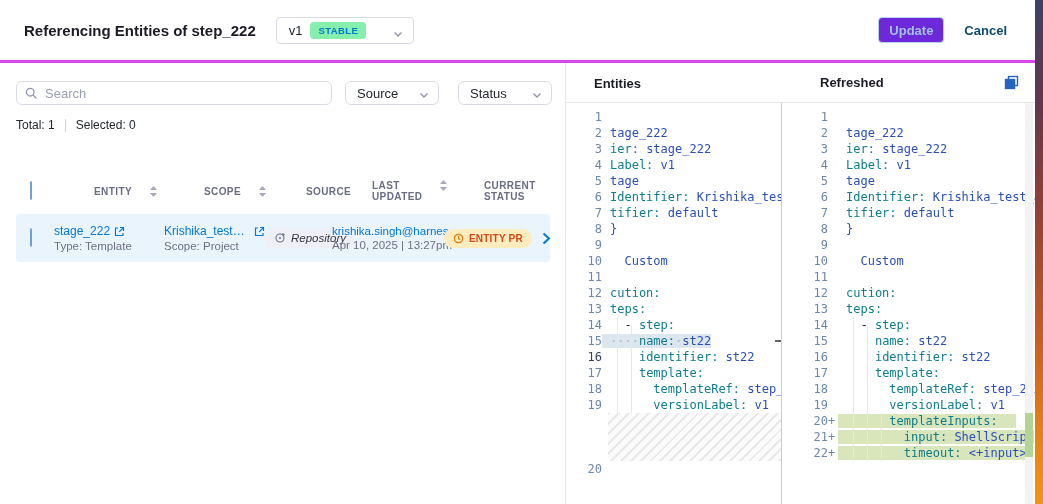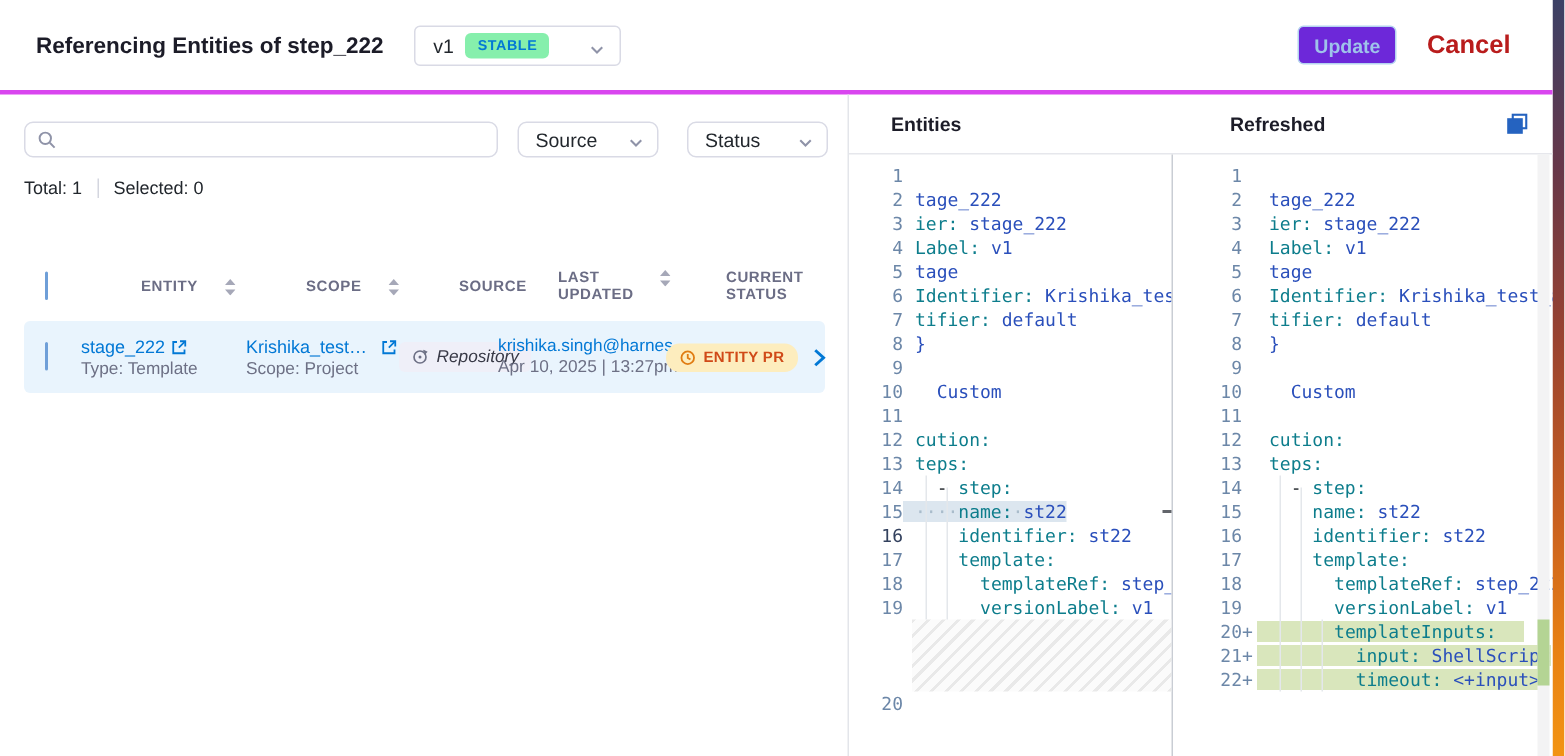--- a/index.html
+++ b/index.html
@@ -17,21 +17,21 @@
   .version-select { margin-left:20px; width:138px; height:27px; border:1px solid #d9dae5; border-radius:4px;
     display:flex; align-items:center; padding:0 10px 0 12px; background:#fff; cursor:pointer; }
   .version-value { font-size:13px; color:#22272d; }
   .version-badge { margin-left:8px; background:#86efac; color:#0278d5; font-size:9.5px; font-weight:bold;
     letter-spacing:.4px; padding:3px 8px; border-radius:4px; }
   .spacer { flex:1; }
   .chev { width:10px; height:10px; display:inline-block; flex:0 0 auto; }
   .version-select .chev { margin-left:auto; }
   .btn-update { width:66px; height:26px; border:1px solid #b5d3f0; border-radius:4px; background:#6d28d9;
     color:#9fc3ea; font-size:13px; font-weight:bold; cursor:default; }
-  .link-cancel { margin-left:20px; color:#b91c1c; font-size:17px; font-weight:bold; cursor:pointer; }
+  .link-cancel { margin-left:20px; color:#0c4a6e; font-size:13px; font-weight:bold; cursor:pointer; }
 
   
   .main { display:flex; height:441px; }
   .left { width:566px; flex:0 0 566px; border-right:1px solid #e3e5ea; padding-top:18px; }
 
   .filters { display:flex; align-items:center; padding-left:16px; }
   .search-box { width:316px; height:24px; border:1px solid #d9dae5; border-radius:6px; display:flex;
     align-items:center; padding:0 8px; background:#fff; }
   .search-box input { border:none; outline:none; flex:1; font-size:13px; color:#22272d;
     font-family:"Liberation Sans","DejaVu Sans",sans-serif; margin-left:7px; background:transparent; }
@@ -141,20 +141,21 @@
       <div class="left">
 
         <div class="filters">
           <div class="search-box">
             <span style="line-height:0;">
               <svg width="13" height="13" viewBox="0 0 13 13">
                   <circle cx="5.2" cy="5.2" r="3.8" fill="none" stroke="#8f93a8" stroke-width="1.3"></circle>
                   <line x1="8.2" y1="8.2" x2="11.4" y2="11.4" stroke="#8f93a8" stroke-width="1.3"></line>
                 </svg>
             </span>
+            <input type="text" placeholder="Search" style="">
           </div>
 
           <div class="select sel-source">
             <span>Source</span>
             <span class="chev">
               <svg width="10" height="10" viewBox="0 0 10 10">
                   <polyline points="1.5,3.5 5,7 8.5,3.5" fill="none" stroke="#8f93a8" stroke-width="1.4"></polyline>
                 </svg>
             </span>
           </div>

